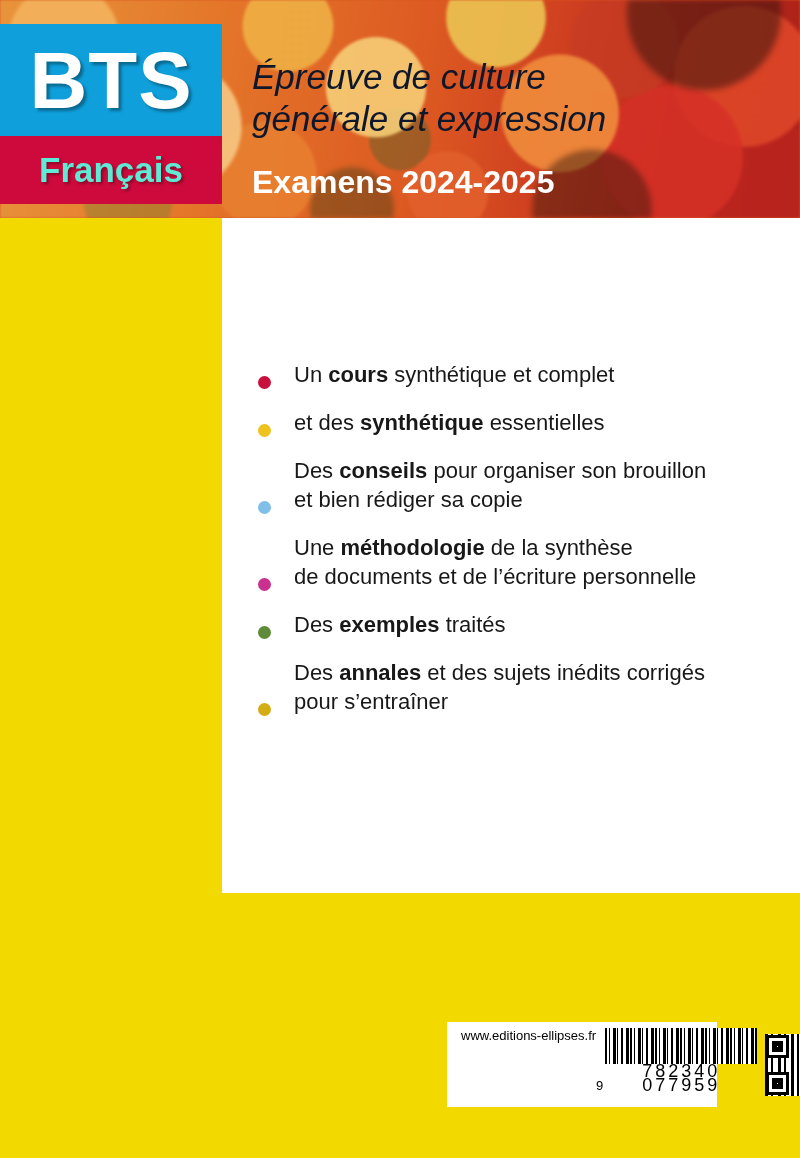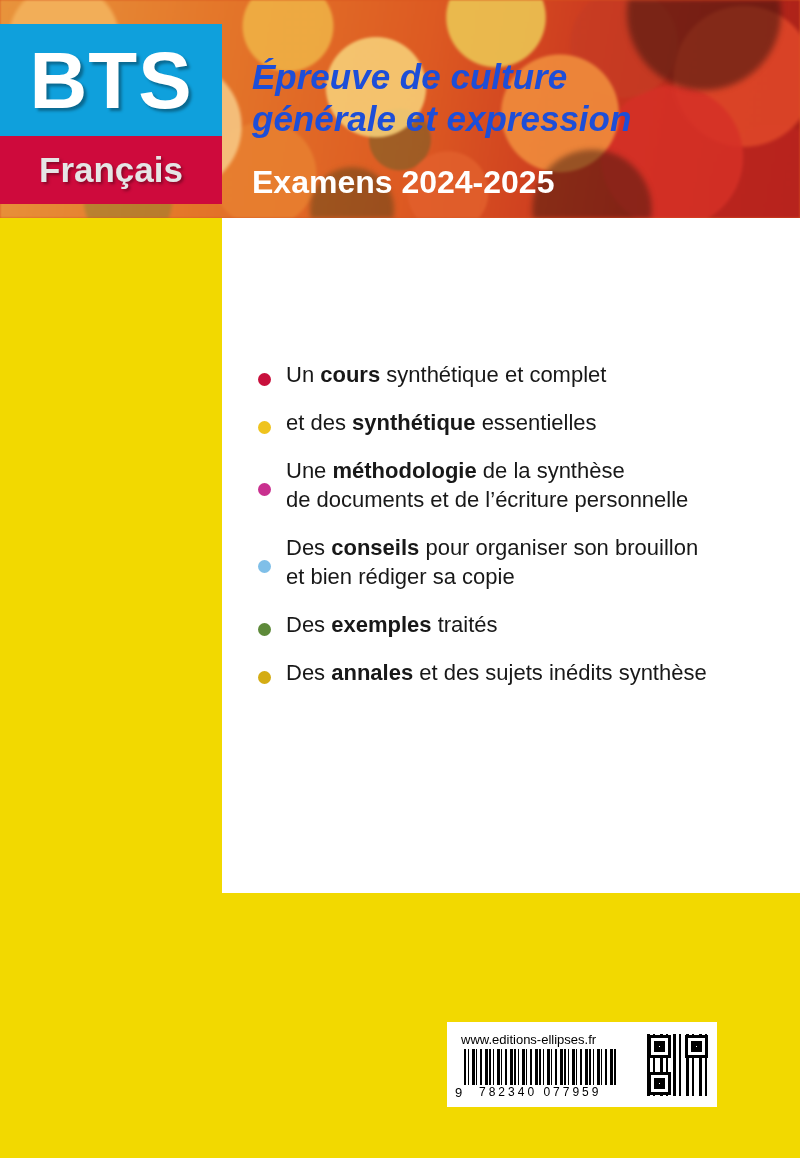--- a/index.html
+++ b/index.html
@@ -99,40 +99,40 @@
     background: #CE0A3C;
     display: flex;
     align-items: center;
     justify-content: center;
   }
   .logo-fr .txt {
     font-family: "Liberation Sans", sans-serif;
     font-weight: bold;
     font-size: 35px;
     line-height: 1;
-    color: #e5e5e5;
+    color: #5eead4;
     text-shadow: 2px 2px 3px rgba(0,0,0,0.35);
     padding-bottom: 2px;
   }
 
   
   .headline {
     position: absolute;
     left: 252px;
     top: 56px;
     width: 540px;
   }
   .headline .line-a,
   .headline .line-b {
     font-family: "Liberation Sans", sans-serif;
     font-style: italic;
-    font-weight: bold;
+    font-weight: normal;
     font-size: 35px;
     line-height: 42px;
-    color: #1d4ed8;
+    color: #0f172a;
     white-space: nowrap;
   }
   .exam-line {
     position: absolute;
     left: 252px;
     top: 160px;
     font-family: "Liberation Sans", sans-serif;
     font-weight: bold;
     font-size: 32px;
     line-height: 44px;
@@ -151,22 +151,23 @@
   }
 
   .bullets {
     position: absolute;
     left: 36px;
     top: 142px;
     width: 520px;
   }
   .bullet-row {
     display: flex;
-    align-items: center;
+    align-items: flex-end;
     margin-bottom: 19px;
+    gap: 8px;
   }
   .bullet-row:last-child { margin-bottom: 0; }
   .dot {
     flex: 0 0 auto;
     width: 13px;
     height: 13px;
     border-radius: 50%;
     margin-top: 9px;
     margin-right: 15px;
   }
@@ -189,21 +190,21 @@
     background: #ffffff;
     box-sizing: border-box;
     padding: 6px 8px 5px 8px;
     display: flex;
     flex-direction: row;
     align-items: center;
   }
   .bc-left {
     flex: 1 1 auto;
     display: flex;
-    flex-direction: column;
+    flex-direction: row;
     align-items: flex-start;
     height: 100%;
     justify-content: center;
   }
   .bc-url {
     font-family: "Liberation Sans", sans-serif;
     font-size: 13px;
     line-height: 15px;
     color: #000000;
     margin-left: 6px;
@@ -227,21 +228,21 @@
     height: 36px;
     width: 152px;
     background:
       repeating-linear-gradient(90deg,
         #000 0 2px, #fff 2px 4px, #000 4px 5px, #fff 5px 8px,
         #000 8px 11px, #fff 11px 12px, #000 12px 13px, #fff 13px 16px,
         #000 16px 18px, #fff 18px 21px, #000 21px 24px, #fff 24px 25px);
   }
   .bc-digits {
     font-family: "Liberation Sans", sans-serif;
-    font-size: 12px;
+    font-size: 18px;
     line-height: 14px;
     letter-spacing: 3px;
     color: #000;
     width: 152px;
     text-align: center;
   }
   .qr {
     flex: 0 0 auto;
     width: 62px;
     height: 62px;
@@ -307,43 +308,44 @@
             <div><span>Un </span><b>cours</b><span> synthétique et complet</span></div>
           </div>
         </div>
         <div class="bullet-row">
           <span class="dot" style="background: rgb(239, 195, 30);"></span>
           <div class="bullet-text">
             <div><span>et des </span><b>synthétique</b><span> essentielles</span></div>
           </div>
         </div>
         <div class="bullet-row">
+          <span class="dot" style="background: rgb(127, 191, 232);"></span>
+          <div class="bullet-text">
+            <div><span>Des </span><b>conseils</b><span> pour organiser son brouillon</span></div>
+            <div><span>et bien rédiger sa copie</span></div>
+          </div>
+        </div>
+        <div class="bullet-row">
           <span class="dot" style="background: rgb(201, 48, 143);"></span>
           <div class="bullet-text">
             <div><span>Une </span><b>méthodologie</b><span> de la synthèse</span></div>
             <div><span>de documents et de l’écriture personnelle</span></div>
           </div>
         </div>
         <div class="bullet-row">
-          <span class="dot" style="background: rgb(127, 191, 232);"></span>
-          <div class="bullet-text">
-            <div><span>Des </span><b>conseils</b><span> pour organiser son brouillon</span></div>
-            <div><span>et bien rédiger sa copie</span></div>
-          </div>
-        </div>
-        <div class="bullet-row">
           <span class="dot" style="background: rgb(94, 138, 58);"></span>
           <div class="bullet-text">
             <div><span>Des </span><b>exemples</b><span> traités</span></div>
           </div>
         </div>
         <div class="bullet-row">
           <span class="dot" style="background: rgb(212, 172, 20);"></span>
           <div class="bullet-text">
-            <div><span>Des </span><b>annales</b><span> et des sujets inédits synthèse</span></div>
+            <div><span>Des </span><b>annales</b><span> et des sujets inédits corrigés</span></div>
+            <div><span>pour s’entraîner</span></div>
           </div>
         </div>
       </div>
   </div>
 
   <div class="barcode-box">
     <div class="bc-left">
       <div class="bc-url">www.editions-ellipses.fr</div>
       <div class="bc-bars-wrap">
         <div class="bc-digit-lead">9</div>

